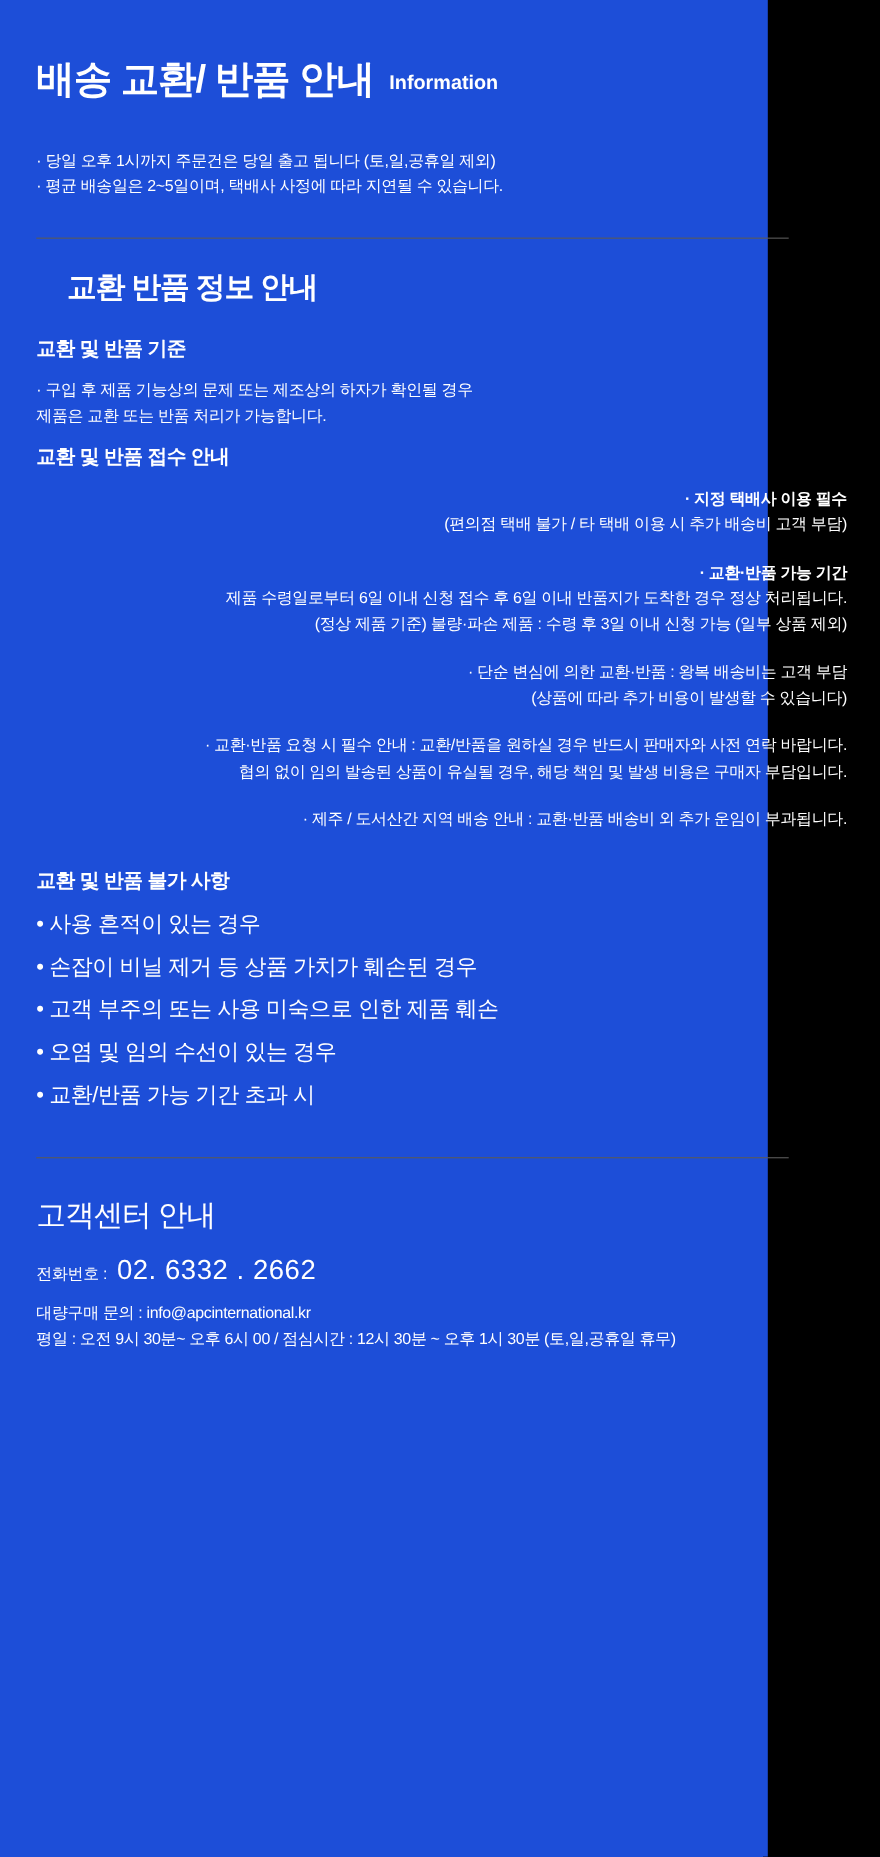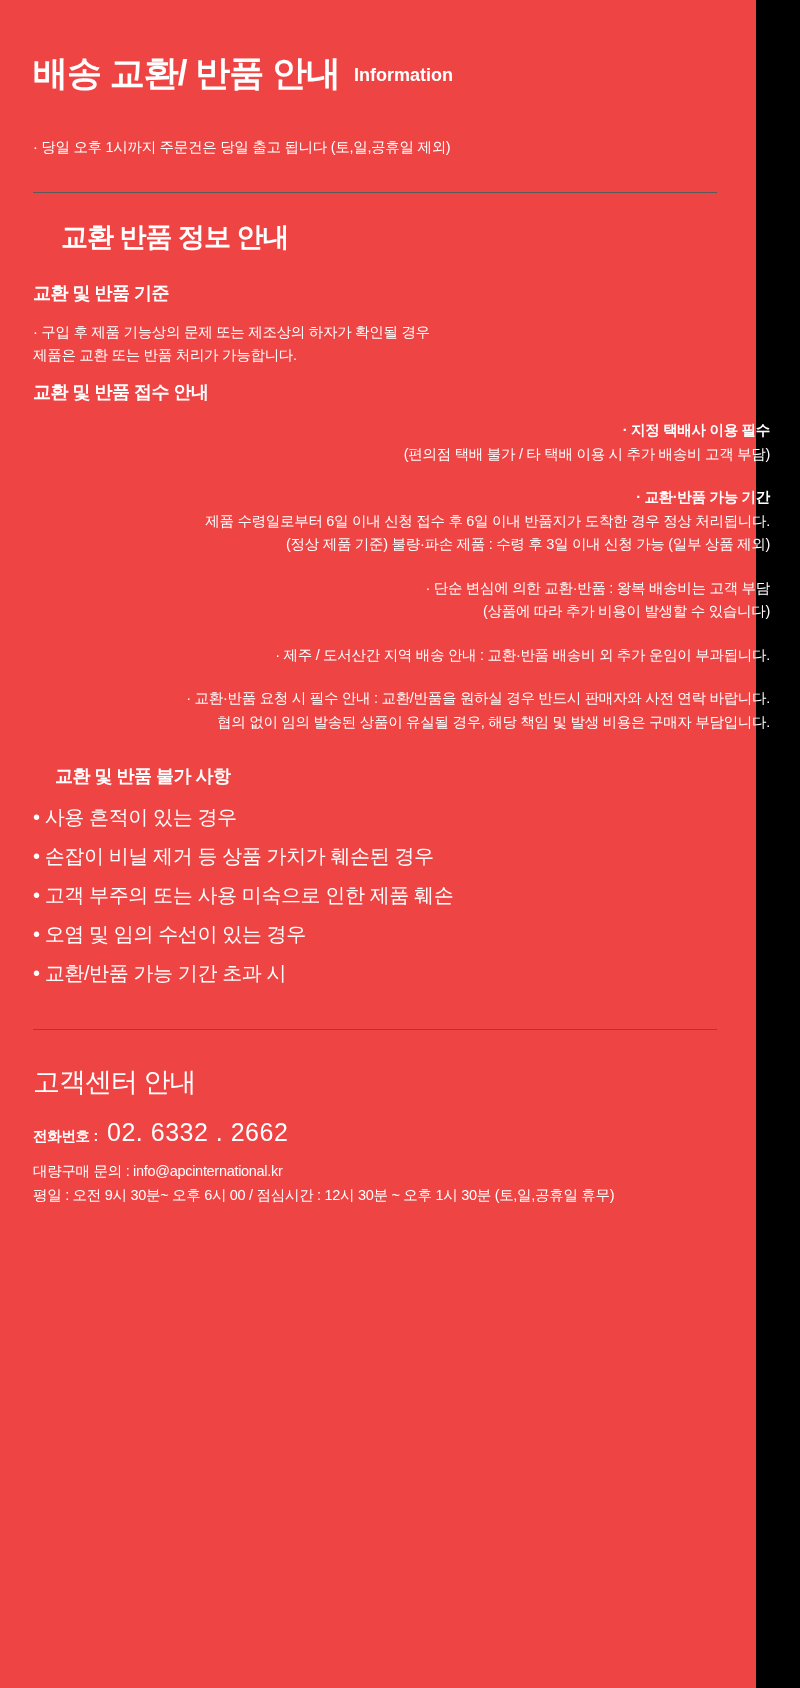--- a/index.html
+++ b/index.html
@@ -8,23 +8,23 @@
     background: #000000;
   }
   body {
     font-family: "Liberation Sans", sans-serif;
     color: #ffffff;
     width: 800px;
     min-height: 1688px;
     position: relative;
   }
   .page {
-    width: 756px;
+    width: 698px;
     min-height: 1688px;
-    background: #ef4444;
+    background: #1d4ed8;
     padding: 55px 17px 40px 30px;
   }
   .inner {
     width: 740px;
     margin: 0 auto;
   }
 
   
   .page-header {
     display: flex;
@@ -100,21 +100,20 @@
   }
   .cs-phone-row {
     display: flex;
     align-items: baseline;
     gap: 9px;
     margin-bottom: 13px;
   }
   .cs-phone-label {
     font-size: 14.5px;
     letter-spacing: -0.3px;
-    font-weight: bold;
   }
   .cs-phone-number {
     font-size: 25px;
     font-weight: normal;
     letter-spacing: 0.5px;
   }
   .cs-line {
     font-size: 14.5px;
     line-height: 1.65;
     letter-spacing: -0.3px;
@@ -127,20 +126,21 @@
   <div class="inner">
 
     <div class="page-header">
       <div class="page-title">배송 교환/ 반품 안내</div>
       <div class="page-title-en">Information</div>
     </div>
 
     <div class="section">
       <div class="bullet-list">
         <div class="line">· 당일 오후 1시까지 주문건은 당일 출고 됩니다 (토,일,공휴일 제외)</div>
+        <div class="line">· 평균 배송일은 2~5일이며, 택배사 사정에 따라 지연될 수 있습니다.</div>
       </div>
     </div>
 
     <div class="divider"></div>
 
     <div class="section">
       <div class="section-heading-lg">교환 반품 정보 안내</div>
 
       <div style="margin-top:30px;">
         <div class="section-heading-md">교환 및 반품 기준</div>
@@ -161,31 +161,31 @@
           <div class="line">제품 수령일로부터 6일 이내 신청 접수 후 6일 이내 반품지가 도착한 경우 정상 처리됩니다.</div>
           <div class="line">(정상 제품 기준) 불량·파손 제품 : 수령 후 3일 이내 신청 가능 (일부 상품 제외)</div>
         </div>
 
         <div class="block">
           <div class="line">· 단순 변심에 의한 교환·반품 : 왕복 배송비는 고객 부담</div>
           <div class="line">(상품에 따라 추가 비용이 발생할 수 있습니다)</div>
         </div>
 
         <div class="block">
-          <div class="line">· 제주 / 도서산간 지역 배송 안내 : 교환·반품 배송비 외 추가 운임이 부과됩니다.</div>
-        </div>
-
-        <div class="block">
           <div class="line">· 교환·반품 요청 시 필수 안내 : 교환/반품을 원하실 경우 반드시 판매자와 사전 연락 바랍니다.</div>
           <div class="line">협의 없이 임의 발송된 상품이 유실될 경우, 해당 책임 및 발생 비용은 구매자 부담입니다.</div>
         </div>
+
+        <div class="block">
+          <div class="line">· 제주 / 도서산간 지역 배송 안내 : 교환·반품 배송비 외 추가 운임이 부과됩니다.</div>
+        </div>
       </div>
 
       <div style="margin-top:32px;">
-        <div class="section-heading-md" style="margin-bottom:10px;margin-left:22px;">교환 및 반품 불가 사항</div>
+        <div class="section-heading-md" style="margin-bottom:10px;">교환 및 반품 불가 사항</div>
         <div class="dot-list">
           <div class="line">• 사용 흔적이 있는 경우</div>
           <div class="line">• 손잡이 비닐 제거 등 상품 가치가 훼손된 경우</div>
           <div class="line">• 고객 부주의 또는 사용 미숙으로 인한 제품 훼손</div>
           <div class="line">• 오염 및 임의 수선이 있는 경우</div>
           <div class="line">• 교환/반품 가능 기간 초과 시</div>
         </div>
       </div>
     </div>
 

